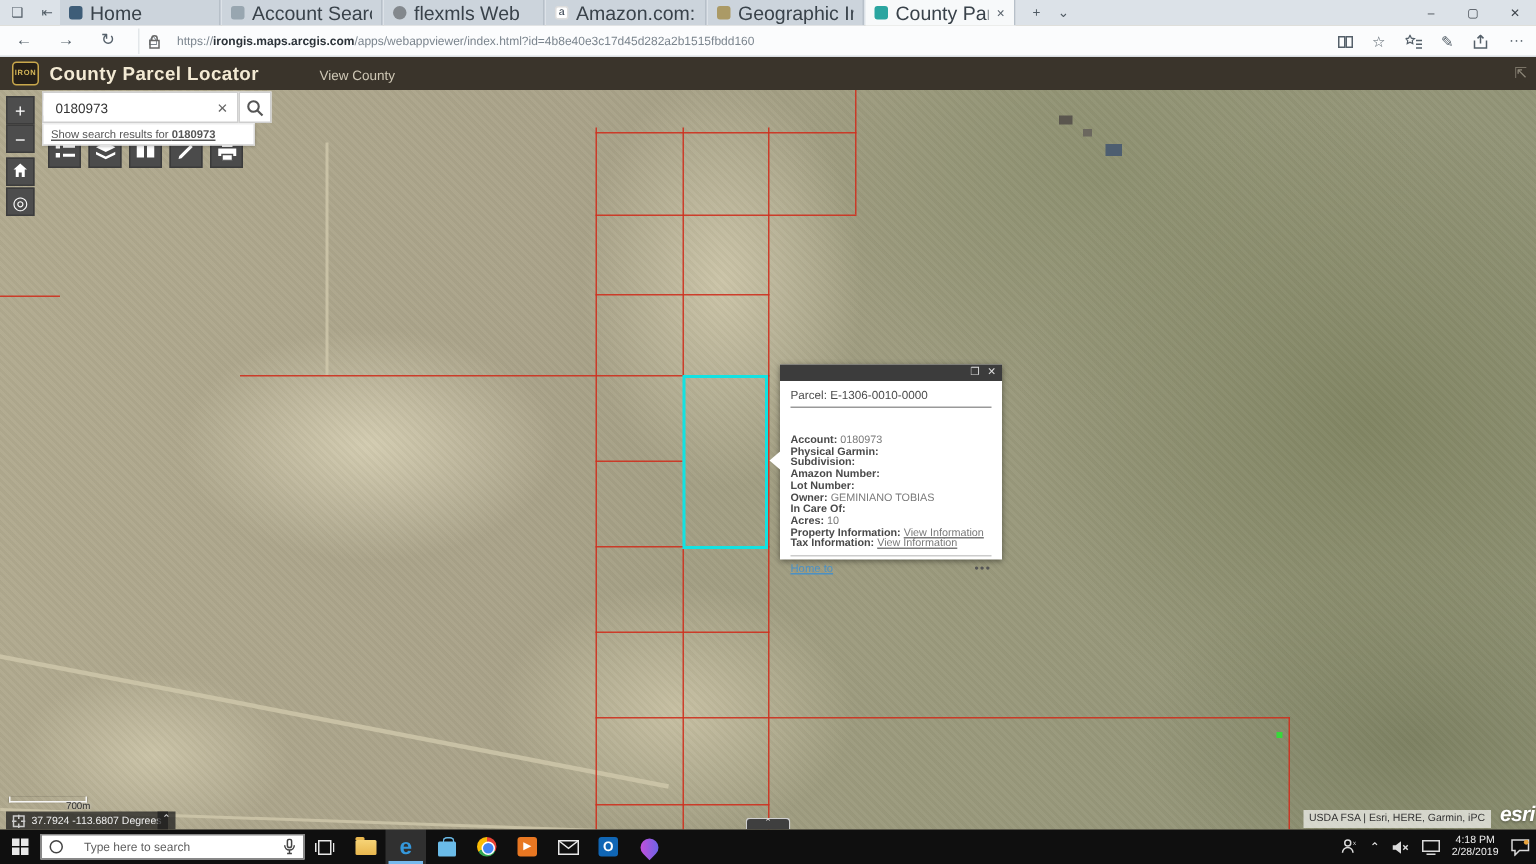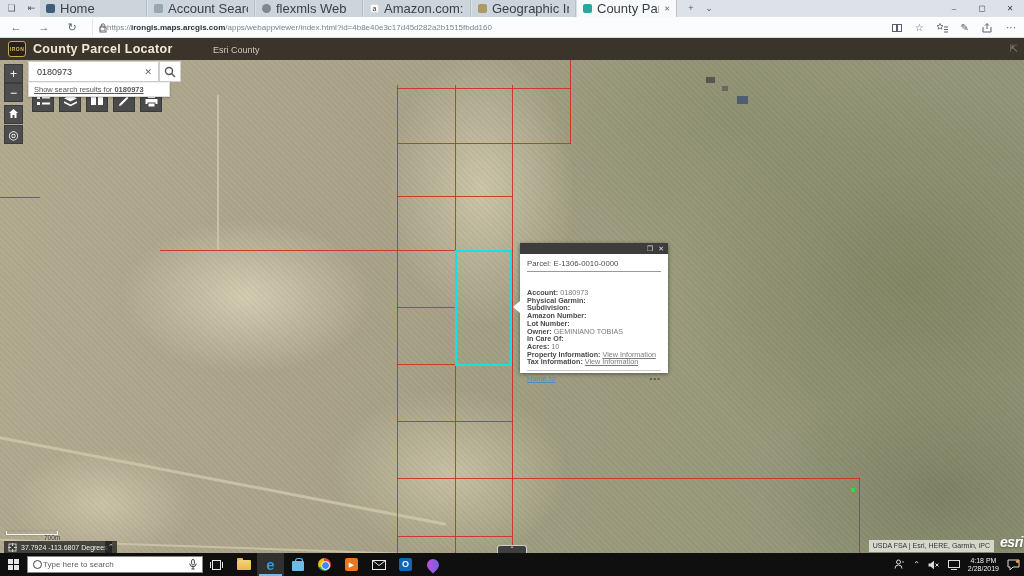--- a/index.html
+++ b/index.html
@@ -12,21 +12,21 @@
   .tab { position:absolute; top:0; height:17px; background:#ccd4dc; border-right:1px solid #b7c0c9; display:flex; align-items:center; padding:0 6px; gap:5px; overflow:hidden; }
   .tab.active { background:#f7f9fa; border-right:1px solid #b7c0c9; }
   .tab .fav { width:9px; height:9px; border-radius:2px; flex:0 0 auto; }
   .tab .tlabel { font-size:13px; color:#39424a; white-space:nowrap; overflow:hidden; }
   .tab .tclose { margin-left:auto; font-size:7px; color:#5a646d; }
   .newtab, .tabchev { position:absolute; top:2px; width:14px; height:13px; text-align:center; font-size:9px; line-height:13px; color:#4f5a63; }
   .winctl { position:absolute; top:0; width:28px; height:17px; text-align:center; font-size:8px; line-height:17px; color:#3d444b; }
 
   .addressbar { position:absolute; left:0; top:17px; width:1024px; height:21px; background:#fbfcfd; border-bottom:1px solid #d8dde2; }
   .navico { position:absolute; top:3px; width:16px; height:15px; color:#55606a; font-size:11px; line-height:15px; text-align:center; }
-  .urlfield { position:absolute; left:92px; top:2px; width:795px; height:17px; display:flex; align-items:center; gap:0; padding-left:6px; border-left:1px solid #e3e7ea; }
+  .urlfield { position:absolute; left:92px; top:2px; width:795px; height:17px; display:flex; align-items:center; gap:11px; padding-left:6px; border-left:1px solid #e3e7ea; }
   .urltext { font-size:8px; color:#7b858e; white-space:nowrap; }
   .urltext b { color:#2b3238; }
   .abicons { position:absolute; right:8px; top:2px; display:flex; gap:13px; align-items:center; height:17px; }
   .abicons span { color:#55606a; font-size:10px; }
 
   
   .appheader { position:absolute; left:0; top:38px; width:1024px; height:22px; background:#3a342b; }
   .ironlogo { position:absolute; left:8px; top:3px; width:18px; height:16px; background:#262018; border:1px solid #c9a84c; border-radius:3px; color:#d8b95a; font-size:5px; font-weight:bold; text-align:center; line-height:14px; letter-spacing:.5px; }
   .apptitle { position:absolute; left:33px; top:4px; font-size:12.5px; font-weight:bold; color:#f3ead4; letter-spacing:.3px; }
   .appregion { position:absolute; left:213px; top:7px; font-size:9px; color:#cfc8b6; }
@@ -84,21 +84,21 @@
   .coordchev { position:absolute; left:103px; top:481px; width:12px; height:12px; background:rgba(30,30,30,0.75); color:#ddd; font-size:7px; text-align:center; line-height:12px; margin-left:2px; }
   .attribution { position:absolute; right:30px; top:480px; height:12px; background:rgba(255,255,255,0.65); color:#333; font-size:7px; line-height:12px; padding:0 4px; white-space:nowrap; }
   .esrilogo { position:absolute; right:1px; top:474px; font-size:14px; font-weight:bold; font-style:italic; color:#fff; text-shadow:0 1px 2px rgba(0,0,0,.4); letter-spacing:-.5px; }
   .tabletab { position:absolute; left:497px; top:485px; width:30px; height:8px; background:#3f3f3f; border:1px solid #cfcfcf; border-bottom:none; border-radius:3px 3px 0 0; color:#eee; font-size:6px; text-align:center; line-height:7px; }
 
   
   .taskbar { position:absolute; left:0; top:553px; width:1024px; height:23px; background:#0f0f0f; display:flex; align-items:center; }
   .startbtn { width:27px; height:23px; display:flex; align-items:center; justify-content:center; }
   .winlogo { display:grid; grid-template-columns:5px 5px; grid-template-rows:5px 5px; gap:1px; }
   .winlogo i { background:#e8e8e8; }
-  .tsearch { width:176px; height:17px; background:#fff; border:1px solid #888; display:flex; align-items:center; gap:1px; padding:0 5px; }
+  .tsearch { width:176px; height:17px; background:#fff; border:1px solid #888; display:flex; align-items:center; gap:14px; padding:0 5px; }
   .tsearch .circ { width:9px; height:9px; border:1.4px solid #444; border-radius:50%; flex:0 0 auto; }
   .tsearch .ph { font-size:8px; color:#5f5f5f; white-space:nowrap; }
   .tsearch .mic { margin-left:auto; }
   .tbicon { width:27px; height:23px; display:flex; align-items:center; justify-content:center; position:relative; }
   .tbicon.active { background:rgba(255,255,255,0.14); }
   .tbicon.active::after { content:""; position:absolute; left:2px; right:2px; bottom:0; height:2px; background:#76b9ed; }
   .tray { margin-left:auto; display:flex; align-items:center; gap:8px; padding-right:4px; }
   .tray .g { color:#e6e6e6; font-size:8px; }
   .clock { text-align:center; color:#f0f0f0; font-size:7px; line-height:8px; }
   .edge-e { font-size:15px; font-weight:bold; color:#3598db; line-height:15px; }
@@ -183,21 +183,21 @@
           <path d="M1 4 v5 h8 v-5" fill="none" stroke="#55606a"></path>
           <path d="M5 6 V0.8 M3 2.6 L5 0.6 L7 2.6" fill="none" stroke="#55606a"></path>
         </svg>
       <span>···</span>
     </div>
   </div>
 
   <div class="appheader">
     <div class="ironlogo">IRON</div>
     <div class="apptitle">County Parcel Locator</div>
-    <div class="appregion">Esri County</div>
+    <div class="appregion">View County</div>
     <div class="hdr-right-icon">⇱</div>
   </div>
 
   <div class="map">
 
     <div class="road" style="left:-20px; top:418px; width:470px; height:3px; transform:rotate(11deg);"></div>
     <div class="road" style="left:217px; top:35px; width:2px; height:155px;"></div>
     <div class="road" style="left:0px; top:486px; width:420px; height:2px; transform:rotate(2deg);"></div>
 
     <div class="bldg" style="left:706px; top:17px; width:9px; height:6px; background:#5a564e;"></div>

